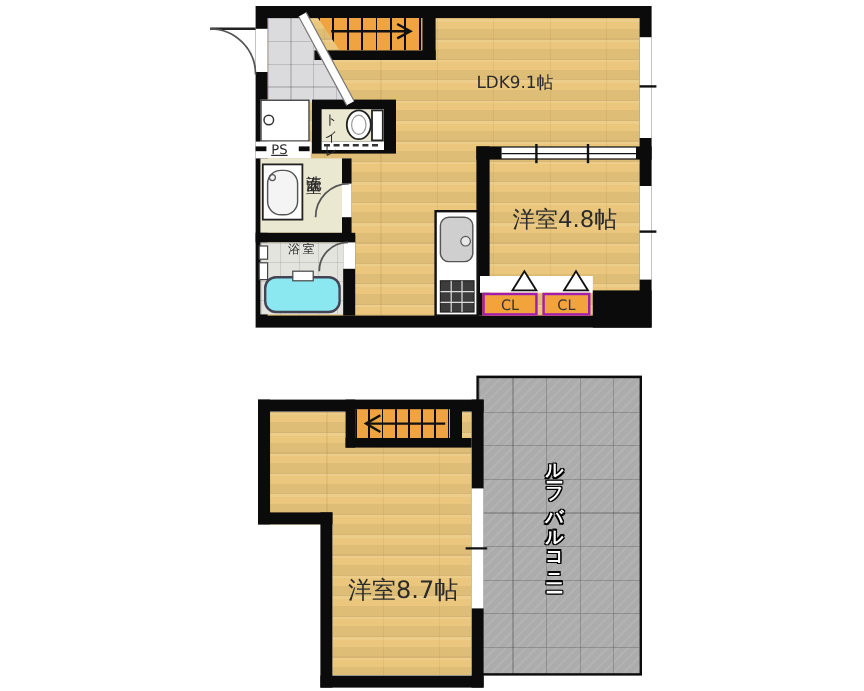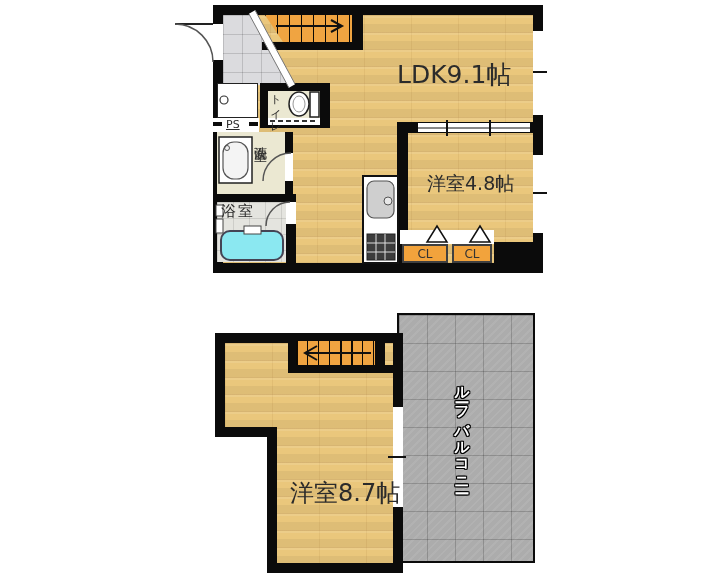--- a/index.html
+++ b/index.html
@@ -22,21 +22,21 @@
           repeating-linear-gradient(180deg, rgba(0,0,0,0.10) 0 1px, rgba(0,0,0,0) 1px 16px),
           repeating-linear-gradient(90deg, rgba(0,0,0,0.10) 0 1px, rgba(0,0,0,0) 1px 16px);}
   .sanitary{background-color:var(--sanitary-beige,#EBE8D2);}
   .balcony-fill{background-color:var(--balcony-gray,#ACACAC);
         background-image:
           repeating-linear-gradient(180deg, rgba(0,0,0,0.18) 0 1px, rgba(0,0,0,0) 1px 28px),
           repeating-linear-gradient(90deg, rgba(0,0,0,0.18) 0 1px, rgba(0,0,0,0) 1px 28px),
           repeating-linear-gradient(135deg, rgba(255,255,255,0.07) 0 2px, rgba(0,0,0,0) 2px 6px);}
   .stairs{background-color:var(--stairs-orange,#F0A441);
         background-image:repeating-linear-gradient(90deg, rgba(0,0,0,0.95) 0 1.5px, rgba(0,0,0,0) 1.5px 12px);}
-  .closet{background:var(--closet-orange,#F2A33C);border:2px solid #404040;box-sizing:border-box;
+  .closet{background:var(--closet-orange,#F2A33C);border:2px solid #a21caf;box-sizing:border-box;
         display:flex;align-items:center;justify-content:center;font-size:12px;color:#333;}
   .lbl{position:absolute;color:#2b2b2b;white-space:nowrap;line-height:1;}
   .vert{writing-mode:vertical-rl;text-orientation:mixed;letter-spacing:1px;}
   .outline-white{color:#fff;font-weight:bold;
         text-shadow:1px 0 #000,-1px 0 #000,0 1px #000,0 -1px #000,1px 1px #000,-1px -1px #000,1px -1px #000,-1px 1px #000;}
   .bordered{border:1.5px solid #222;box-sizing:border-box;}
 </style>
 </head>
 <body>
 
@@ -176,22 +176,22 @@
     <g>
       <line x1="276" y1="26" x2="340" y2="26" stroke="#111" stroke-width="2"></line>
       <polyline points="331,20 342,26 331,32" fill="none" stroke="#111" stroke-width="2"></polyline>
     </g>
     <g>
       <line x1="306" y1="353" x2="371" y2="353" stroke="#111" stroke-width="2"></line>
       <polyline points="317,346 305,353 317,360" fill="none" stroke="#111" stroke-width="2"></polyline>
     </g>
   </svg>
 
-  <div class="lbl" style="left:397px;top:62px;font-size:25px;">LDK9.1帖</div>
+  <div class="lbl" style="left:397px;top:62px;font-size:14px;">LDK9.1帖</div>
   <div class="lbl" style="left:427px;top:174px;font-size:19px;">洋室4.8帖</div>
   <div class="lbl vert" style="left:270px;top:87px;font-size:11px;height:40px;">トイレ</div>
   <div class="lbl vert" style="left:254px;top:136px;font-size:13px;height:54px;">洗面室</div>
-  <div class="lbl" style="left:221px;top:204px;font-size:15px;letter-spacing:2px;">浴室</div>
+  <div class="lbl" style="left:240px;top:204px;font-size:10px;letter-spacing:2px;">浴室</div>
   <div class="lbl" style="left:226px;top:119px;font-size:11px;text-decoration:underline;">PS</div>
-  <div class="lbl" style="left:290px;top:481px;font-size:24px;">洋室8.7帖</div>
+  <div class="lbl" style="left:290px;top:481px;font-size:20px;">洋室8.7帖</div>
   <div class="lbl vert outline-white" style="left:454px;top:376px;font-size:15px;height:135px;">ルーフバルコニー</div>
 
 </div>
 
 </body></html>

